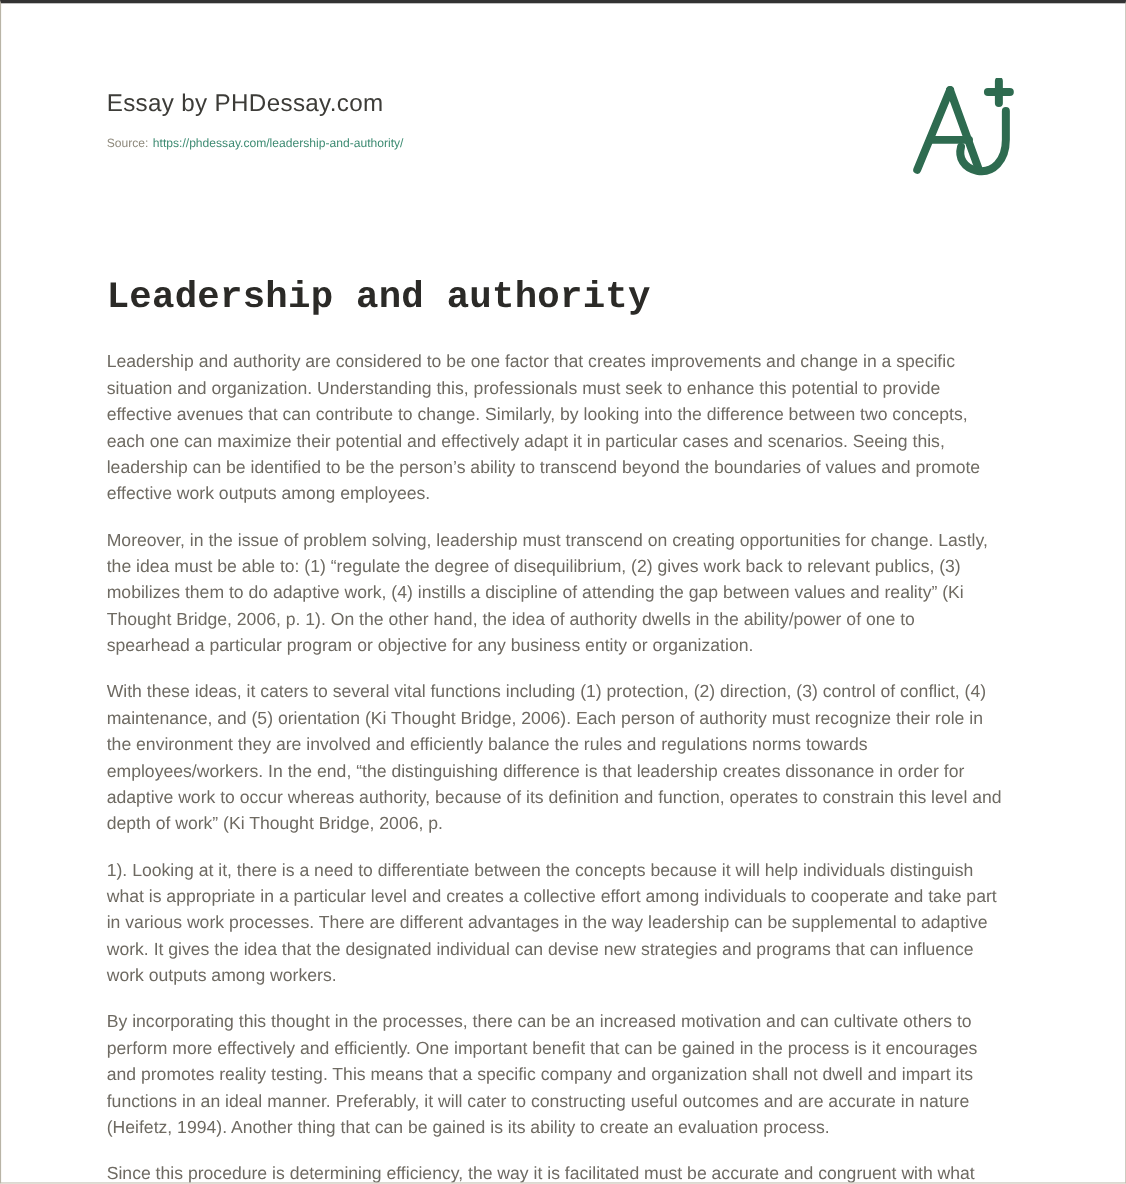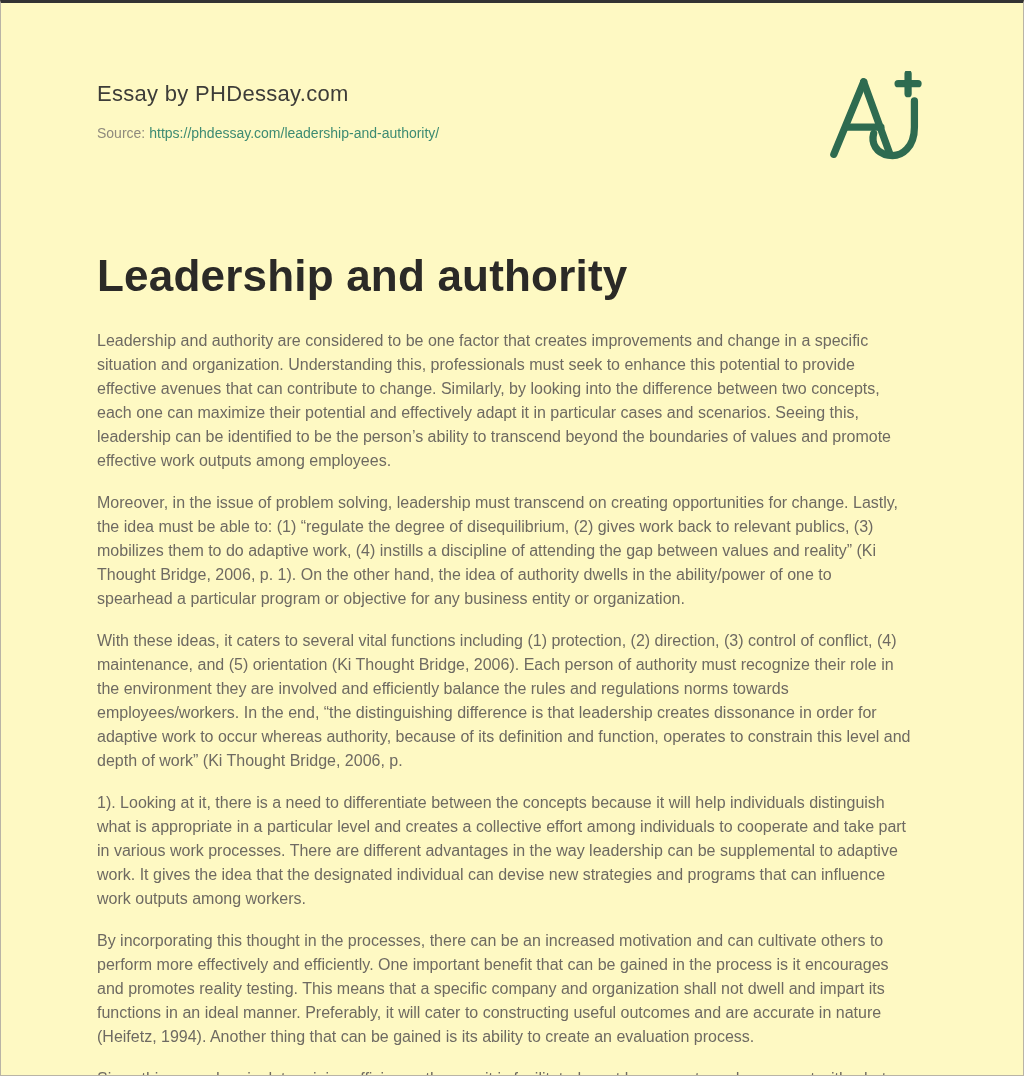--- a/index.html
+++ b/index.html
@@ -6,21 +6,21 @@
     margin: 0;
     padding: 0;
     background: #e8e4da;
   }
   .page {
     position: relative;
     width: 1024px;
     height: 1076px;
     margin: 0 auto;
     box-sizing: border-box;
-    background: #fef9c3;
+    background: #ffffff;
     border-top: 3px solid #333333;
     border-left: 1px solid #b9b4a6;
     border-right: 1px solid #b9b4a6;
     border-bottom: 1px solid #b9b4a6;
     overflow: hidden;
     font-family: "Liberation Sans", "DejaVu Sans", sans-serif;
   }
   .page-inner {
     padding: 72px 96px 0 96px;
   }
@@ -30,37 +30,37 @@
     align-items: flex-start;
   }
   .byline {
     font-size: 22px;
     font-weight: 500;
     color: #3d3c38;
     letter-spacing: 0.3px;
     margin: 6px 0 18px 0;
   }
   .source-line {
-    font-size: 14px;
+    font-size: 11px;
     color: #8f8a7d;
   }
   .source-line a {
     color: #3d8b72;
     text-decoration: none;
     margin-left: 4px;
     cursor: pointer;
   }
   .logo {
     flex: 0 0 auto;
     margin-top: -4px;
     margin-right: -12px;
   }
   .essay-title {
-    font-family: Liberation Sans, sans-serif;
-    font-size: 44px;
+    font-family: Liberation Mono, monospace;
+    font-size: 34px;
     font-weight: 600;
     color: #2b2a27;
     margin: 80px 0 28px 0;
     letter-spacing: 0.2px;
   }
   .essay-body p {
     font-size: 16px;
     line-height: 24px;
     color: #6e6a62;
     margin: 0 16px 18px 0;

